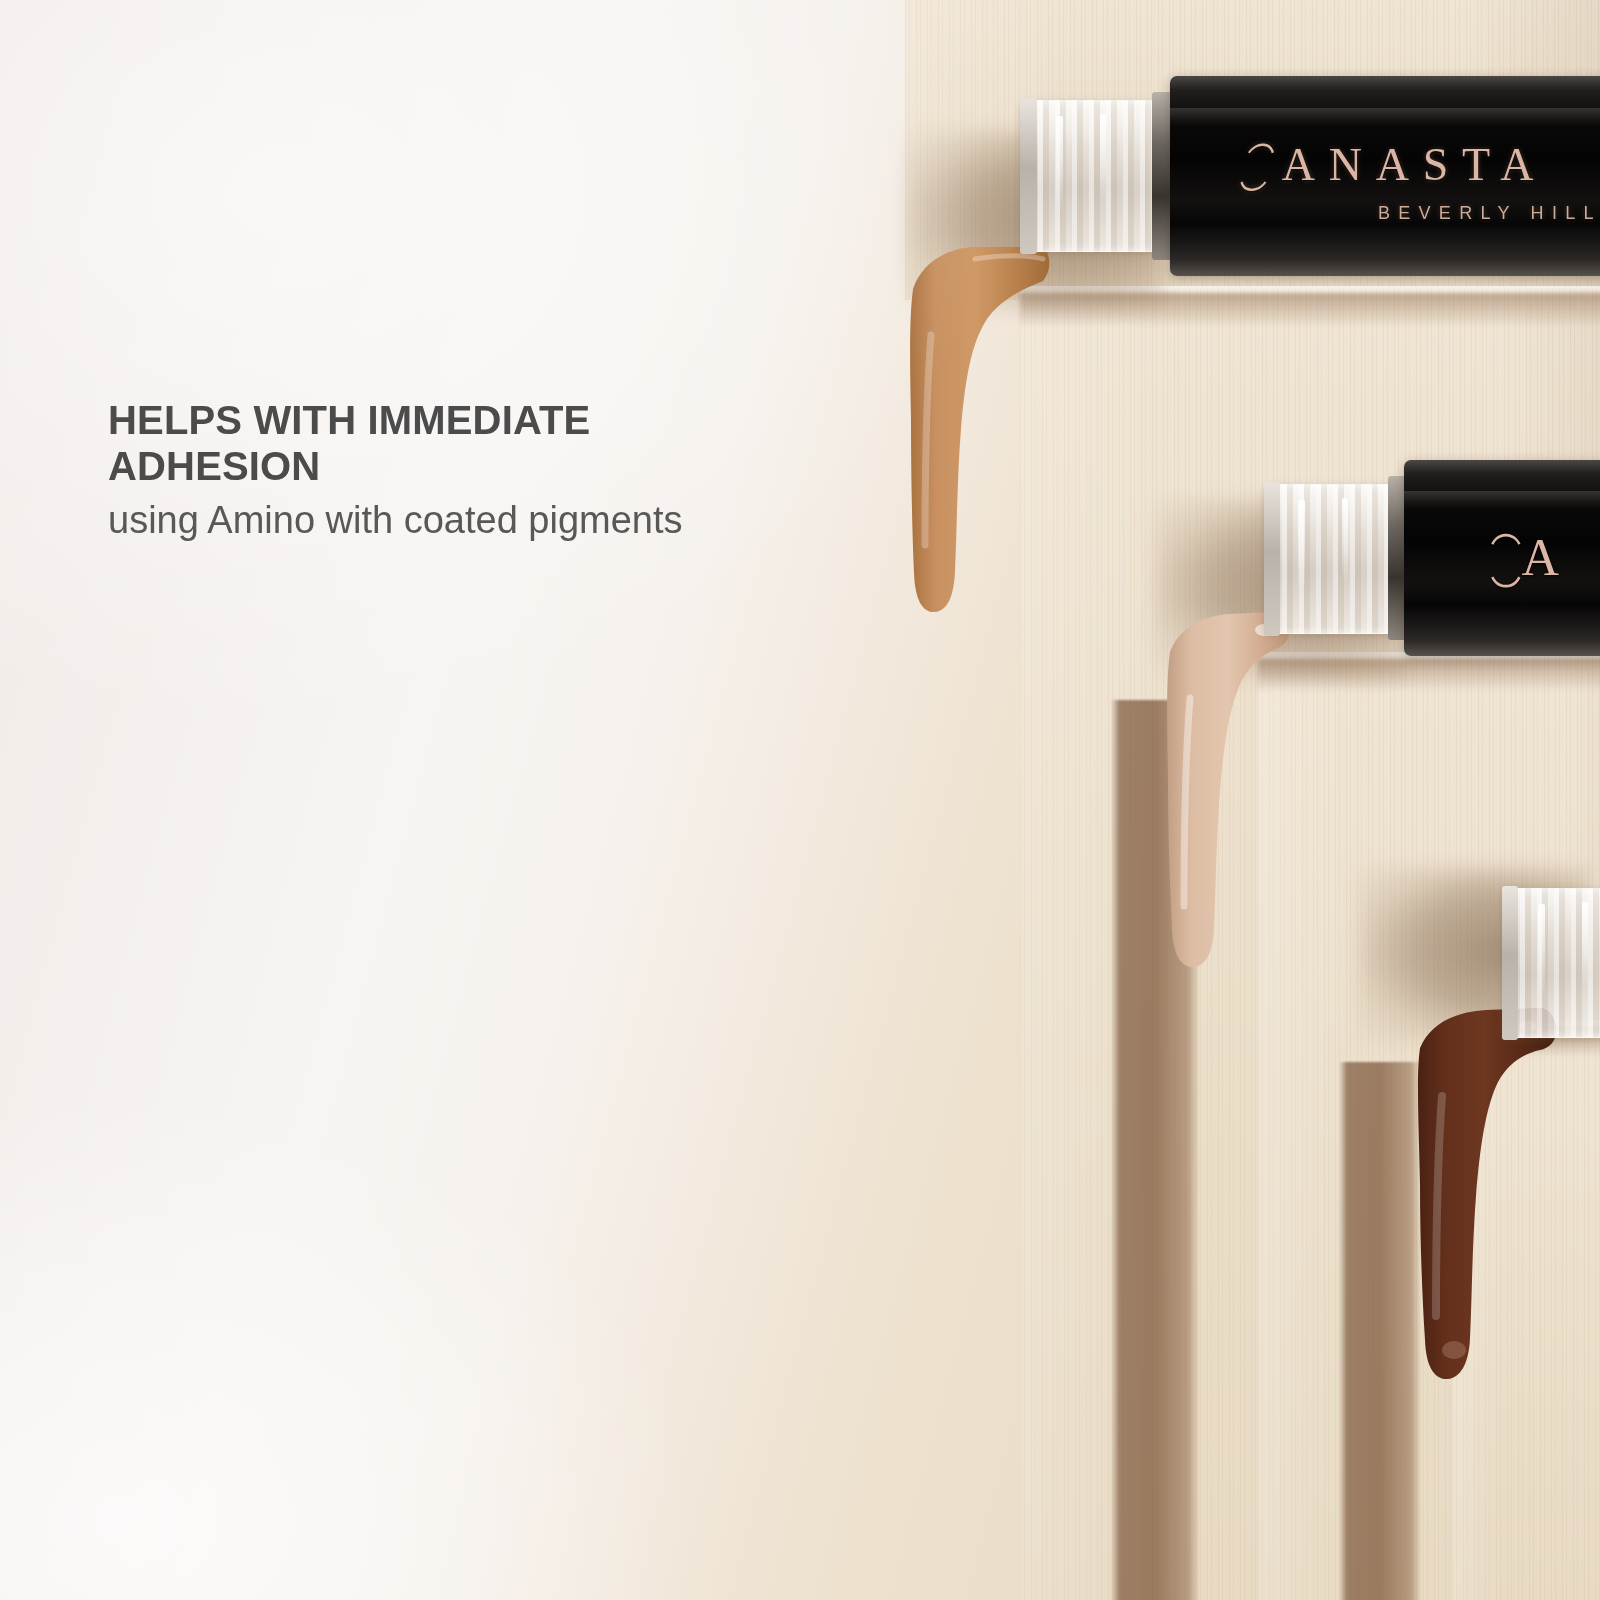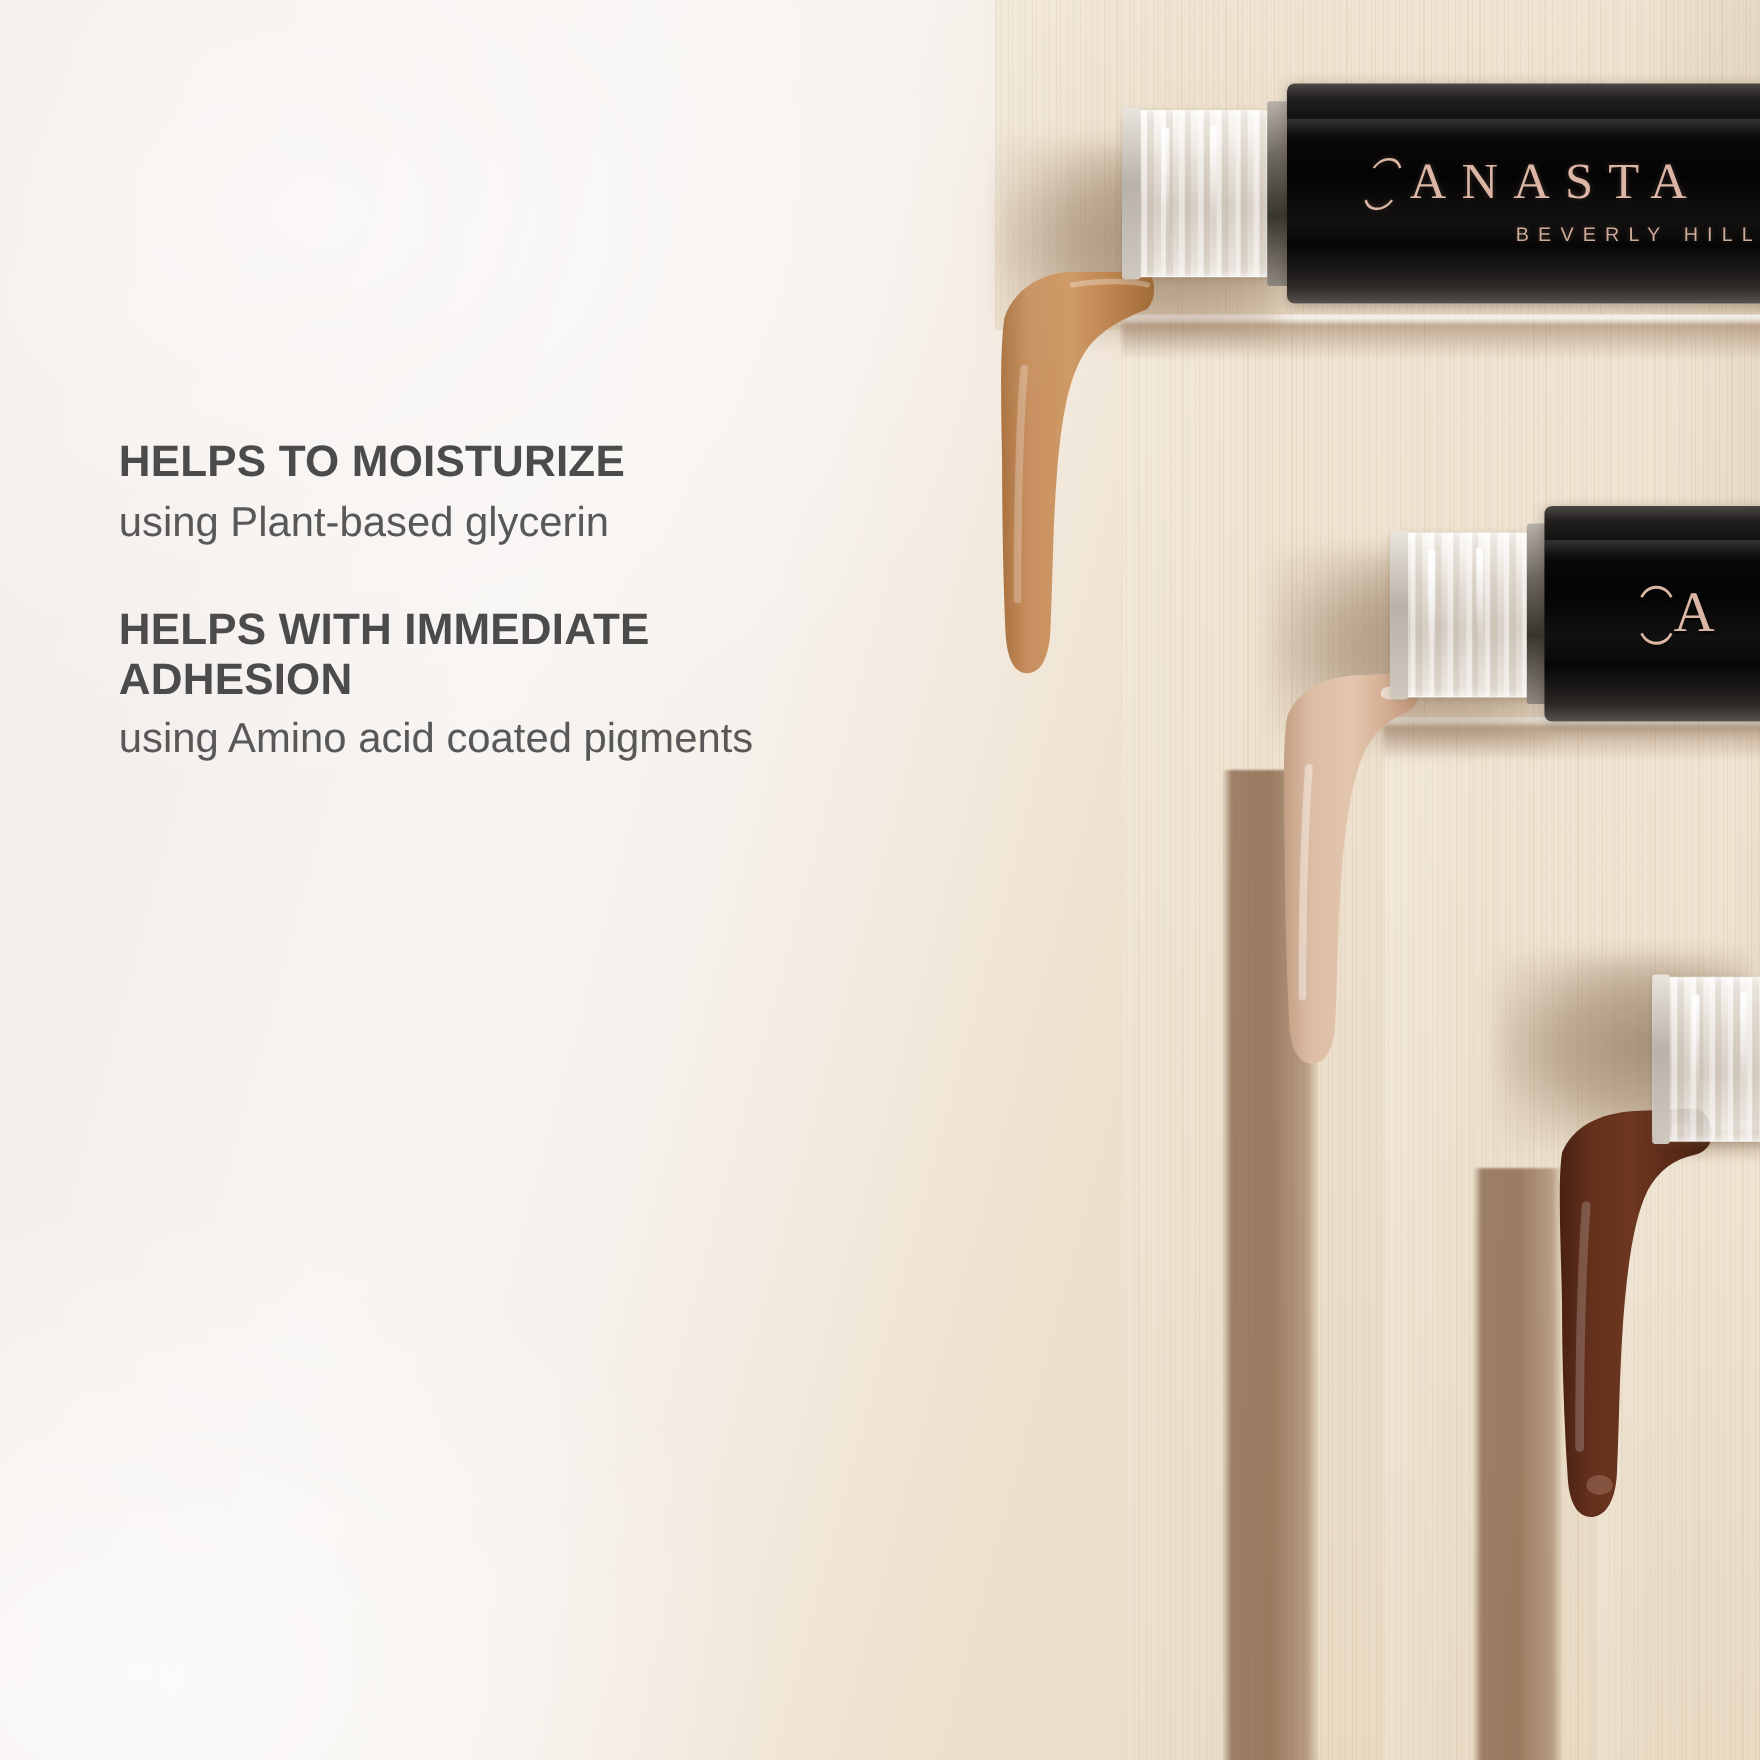--- a/index.html
+++ b/index.html
@@ -331,27 +331,23 @@
     <div class="tube-cap" style="left:50px; top:42px; width:140px; height:150px;"></div>
     <div class="cap-rim" style="left:50px; top:40px; width:16px; height:154px;"></div>
     <div class="cap-gloss" style="left:86px; top:58px; width:7px; height:94px;"></div>
     <div class="cap-gloss" style="left:130px; top:56px; width:6px; height:86px;"></div>
   </div>
 
   <div class="bg-vignette"></div>
 
   <div class="copy">
 
-    <div class="feature">
-      <div class="feature-title">HELPS TO MOISTURIZE</div>
-      <div class="feature-sub">using Plant-based glycerin</div>
-    </div>
 
 
 
     <div class="feature">
       <div class="feature-title" style="max-width:700px;">HELPS WITH IMMEDIATE ADHESION</div>
-      <div class="feature-sub" style="max-width:640px;">using Amino acid coated pigments</div>
+      <div class="feature-sub" style="max-width:640px;">using Amino with coated pigments</div>
     </div>
 
   </div>
 
 </div>
 
 </body></html>

